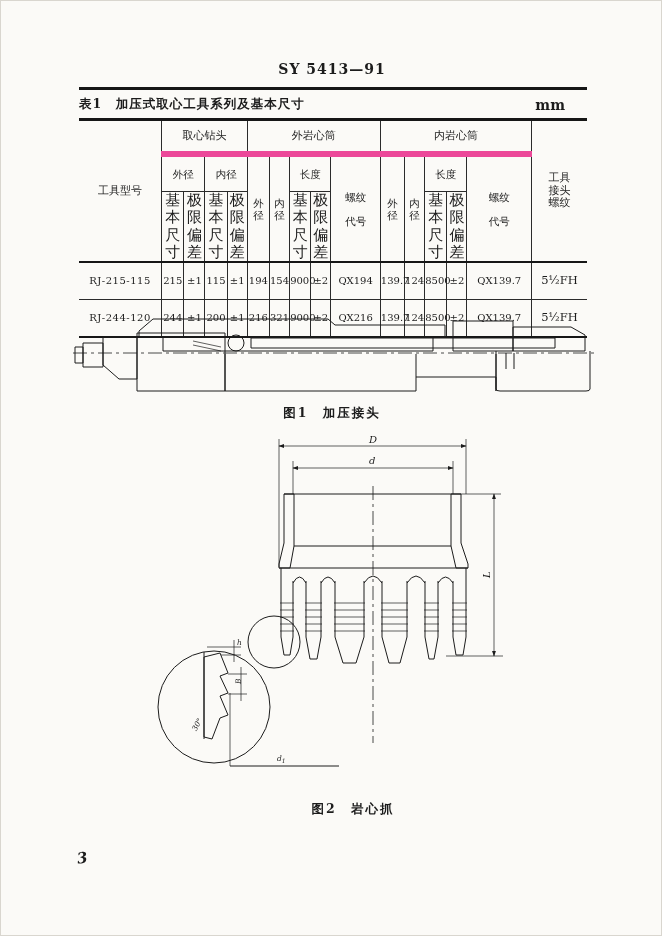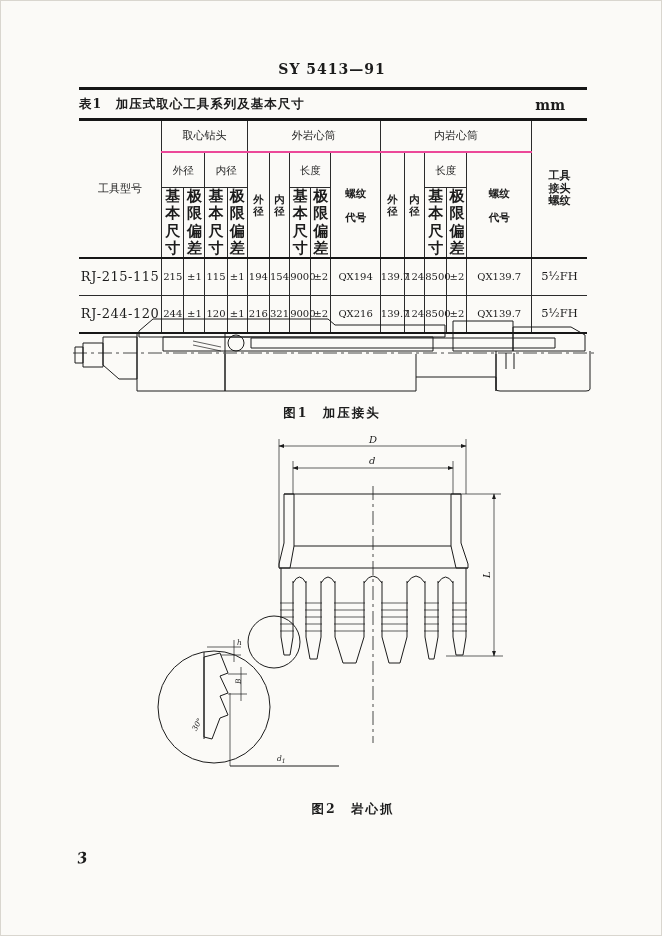--- a/index.html
+++ b/index.html
@@ -38,25 +38,25 @@
   }
   table.t1 thead{border-bottom:2px solid #161616;}
   table.t1 td{
     padding:0;text-align:center;vertical-align:middle;
     font-size:10px;line-height:1.15;overflow:visible;
   }
   table.t1 td.bl{border-left:1px solid #2b2b2b;}
   table.t1 tr.h1 td{height:30px;font-size:11px;}
   table.t1 tr.h2 td{height:34px;font-size:10.5px;}
   table.t1 tr.h3 td{height:38px;font-size:15px;}
-  table.t1 .grp{border-bottom:2px solid #ec4899;}
+  table.t1 .grp{border-bottom:6px solid #ec4899;}
   table.t1 .sub{border-bottom:1px solid #2b2b2b;}
-  table.t1 .stk{white-space:pre-line;font-weight:bold;}
+  table.t1 .stk{white-space:pre-line;}
   table.t1 tbody td{height:36px;font-size:10px;white-space:nowrap;}
-  table.t1 tbody td.model{font-size:13px;letter-spacing:.5px;}
+  table.t1 tbody td.model{font-size:10px;letter-spacing:.5px;}
   table.t1 tbody tr.r1 td{border-bottom:1px solid #2b2b2b;}
   table.t1 tbody td.jt{font-size:11.5px;}
   .fig{position:absolute;}
   .figcap{
     position:absolute;left:0;width:662px;text-align:center;
     font-size:12.5px;font-weight:bold;letter-spacing:2px;
   }
   .pageno{
     position:absolute;top:848px;left:76px;
     font-size:15px;font-weight:bold;font-style:italic;
@@ -165,21 +165,21 @@
         <td class="bl">124</td>
         <td class="bl">8500</td>
         <td class="bl">±2</td>
         <td class="bl">QX139.7</td>
         <td class="bl jt">5½FH</td>
       </tr>
       <tr>
         <td class="model">RJ-244-120</td>
         <td class="bl">244</td>
         <td class="bl">±1</td>
-        <td class="bl">120</td>
+        <td class="bl">200</td>
         <td class="bl">±1</td>
         <td class="bl">216</td>
         <td class="bl">321</td>
         <td class="bl">9000</td>
         <td class="bl">±2</td>
         <td class="bl">QX216</td>
         <td class="bl">139.7</td>
         <td class="bl">124</td>
         <td class="bl">8500</td>
         <td class="bl">±2</td>

